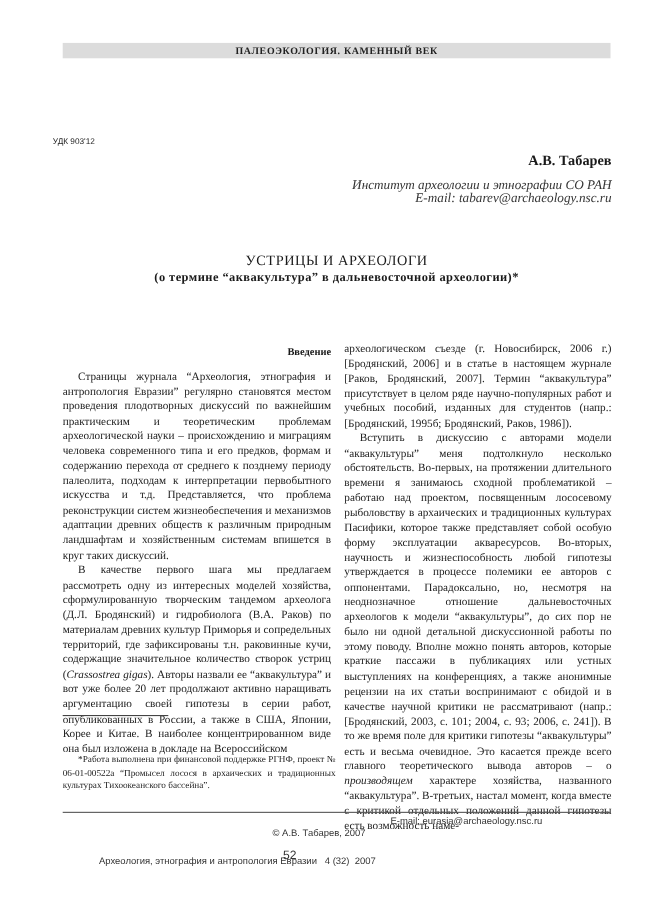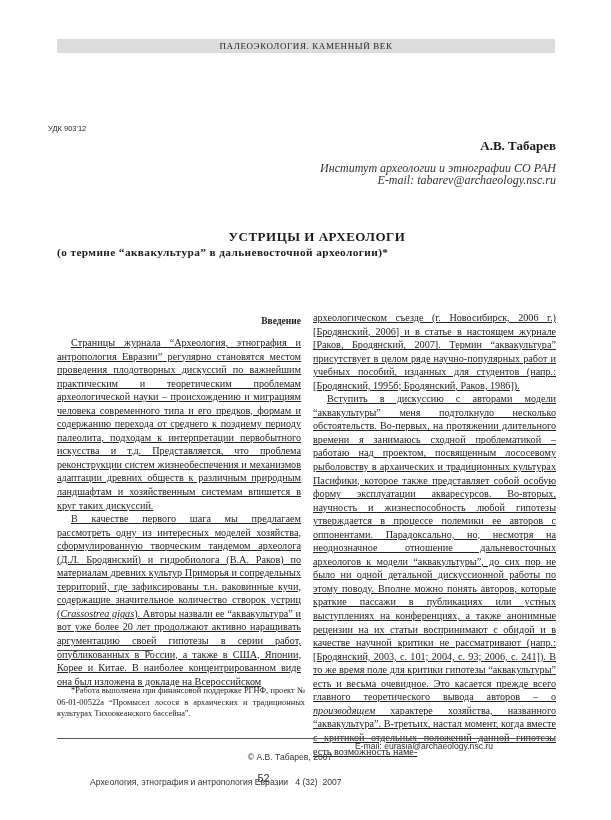--- a/index.html
+++ b/index.html
@@ -1,25 +1,25 @@
 <!DOCTYPE html>
 <html><head>
   <meta charset="utf-8">
   <style>
     html, body { margin: 0; padding: 0; }
     body { width: 611px; height: 820px; background: #ffffff; position: relative; overflow: hidden; color: #1a1a1a; font-family: "Liberation Serif", serif; }
     .abs { position: absolute; }
-    .header-bar { left: 57px; top: 39px; width: 498px; height: 14px; background: #dcdcdc; text-align: center; font-size: 9px; letter-spacing: 0.6px; line-height: 14px; color: #222; }
+    .header-bar { left: 57px; top: 39px; width: 498px; height: 14px; background: #dcdcdc; text-align: center; font-size: 9px; letter-spacing: 0.6px; line-height: 14px; color: #222; font-weight: bold; }
     .udk { left: 48px; top: 124px; font-family: "Liberation Sans", sans-serif; font-size: 7.5px; color: #222; }
     .author { right: 55px; top: 138px; font-size: 13px; font-weight: bold; text-align: right; }
     .affil { right: 55px; top: 163px; width: 360px; text-align: right; font-style: italic; font-size: 12px; line-height: 11.5px; color: #333; }
-    .title { left: 68px; top: 229px; width: 498px; text-align: center; font-weight: bold; font-size: 13px; letter-spacing: 0.5px; }
-    .subtitle { left: 57px; top: 246px; width: 498px; font-weight: bold; font-size: 11.3px; letter-spacing: 0.4px; }
+    .title { left: 57px; top: 229px; width: 498px; text-align: center; font-weight: normal; font-size: 13px; letter-spacing: 0.5px; }
+    .subtitle { left: 57px; top: 246px; width: 498px; text-align: center; font-weight: bold; font-size: 11.3px; letter-spacing: 0.4px; }
     .col { font-size: 10.2px; line-height: 13.55px; text-align: justify; color: #222; }
-    .col p { margin: 0; text-indent: 14px; text-decoration: underline; }
+    .col p { margin: 0; text-indent: 14px; }
     .col p.noindent { text-indent: 0; }
     .left-col { left: 57px; top: 336px; width: 244px; }
     .right-col { left: 313px; top: 311px; width: 243px; }
     .section-head { left: 57px; top: 316px; width: 244px; text-align: right; font-weight: bold; font-size: 9.5px; }
     .fn-rule { left: 57px; top: 650px; width: 96px; height: 0; border-top: 1px solid #444; }
     .footnote { left: 57px; top: 685px; width: 248px; font-size: 8.4px; line-height: 11.5px; color: #222; text-align: justify; }
     .footnote p { margin: 0; text-indent: 14px; }
     .bottom-rule { left: 57px; top: 738px; width: 498px; height: 0; border-top: 1px solid #555; }
     .journal { left: 90px; top: 741px; font-family: "Liberation Sans", sans-serif; font-size: 8.6px; color: #333; margin-top: 36px; }
     .email { left: 355px; top: 741px; font-family: "Liberation Sans", sans-serif; font-size: 8.6px; color: #333; }

